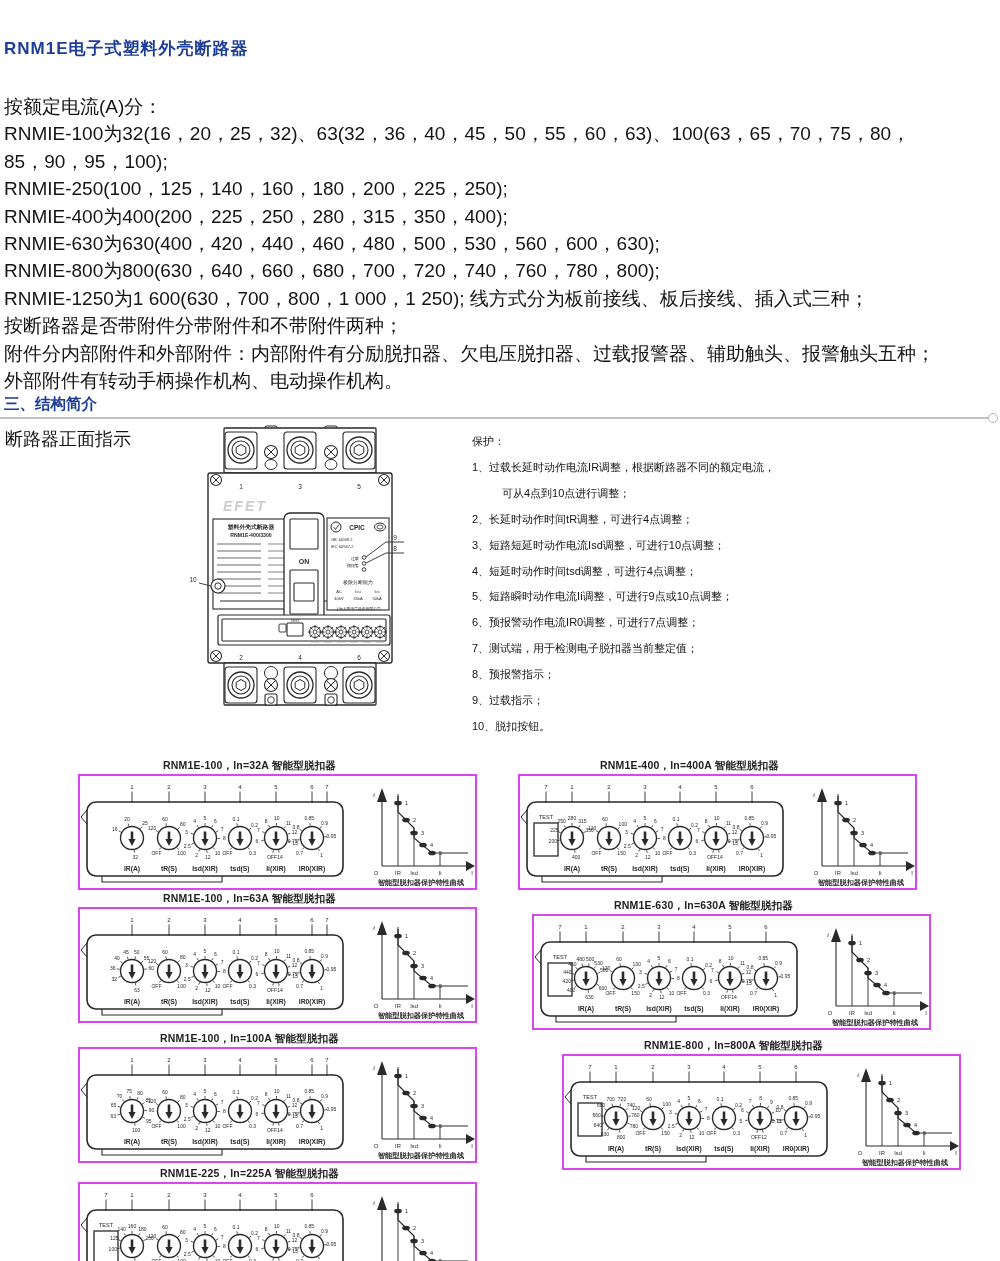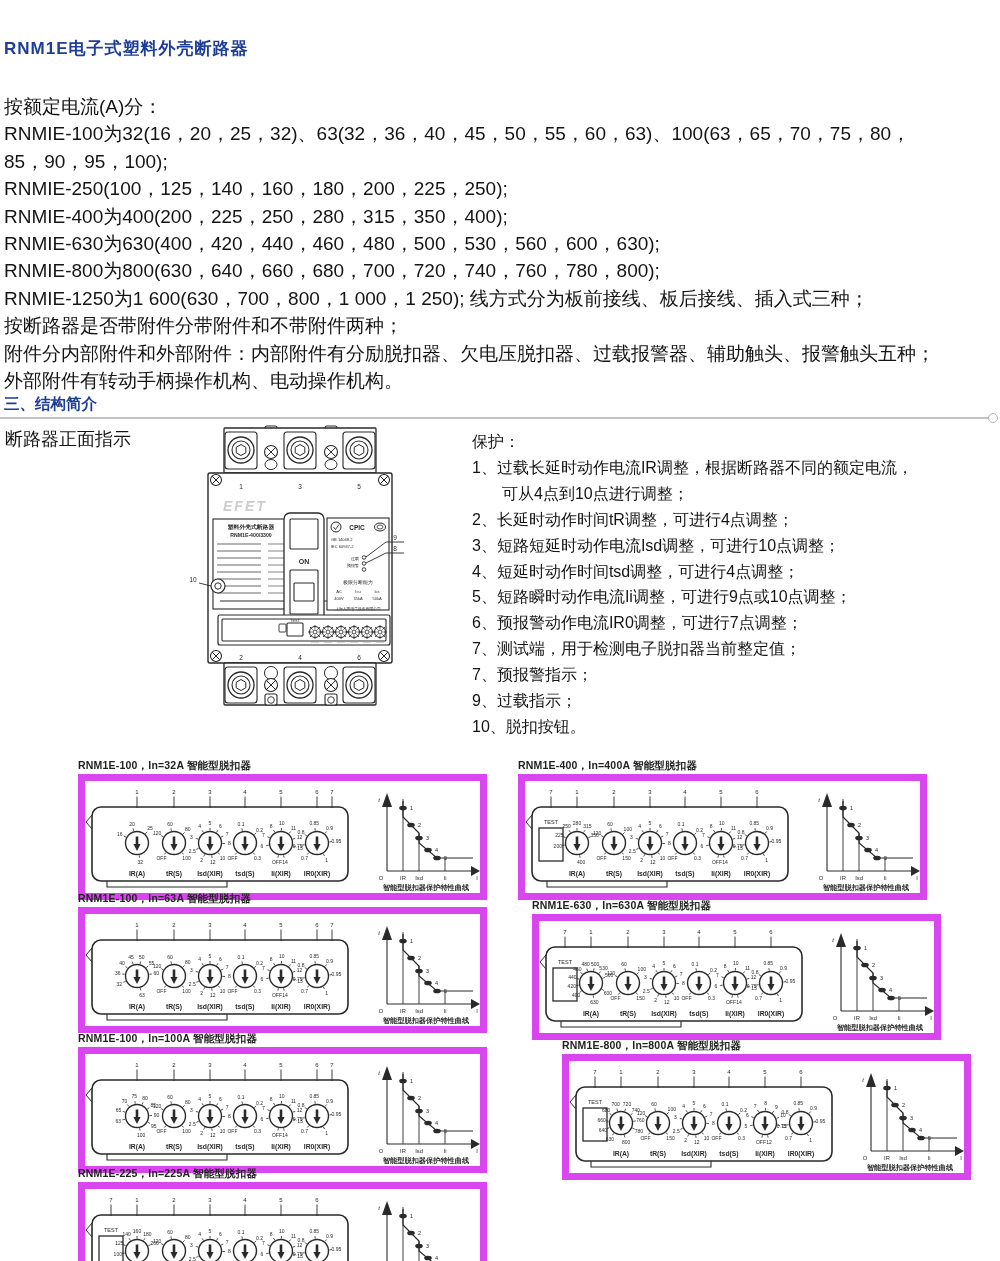--- a/index.html
+++ b/index.html
@@ -4,25 +4,25 @@
 <style>
   html,body{margin:0;padding:0;background:#fff;}
   body, svg text{font-family:"Liberation Sans","DejaVu Sans",sans-serif;}
   #page{position:relative;width:1000px;height:1261px;background:#fff;overflow:hidden;color:#161616;margin-top:31px;}
   .doc-title{position:absolute;left:4px;top:6px;font-size:17px;font-weight:bold;color:#1e3d96;letter-spacing:1px;}
   #intro-block{position:absolute;left:4px;top:62px;width:990px;font-size:19px;line-height:27.4px;color:#141414;}
   .section-heading{position:absolute;left:4px;top:363px;font-size:15.5px;font-weight:bold;color:#1e3d96;}
   .rule{position:absolute;left:0;top:386px;width:990px;height:2px;background:#c2c2c2;}
   .rule-dot{position:absolute;left:988px;top:382px;width:8px;height:8px;border:1.5px solid #b5b5b5;border-radius:50%;background:#fff;}
   .front-label{position:absolute;left:5px;top:396px;font-size:18px;color:#141414;}
-  #protection-block{position:absolute;left:472px;top:398px;width:525px;font-size:16px;line-height:25.9px;color:#141414;}
+  #protection-block{position:absolute;left:472px;top:398px;width:525px;font-size:11px;line-height:25.9px;color:#141414;}
   .prot-line.ind{padding-left:30px;}
-  .figure{position:absolute;width:343px;}
+  .figure{position:absolute;width:343px;text-align:center;}
   .fig-title{font-size:10.5px;font-weight:600;color:#222;height:15px;letter-spacing:.2px;}
-  .fig-box{border:7px solid #d946ef;width:395px;height:112px;background:#fff;}
+  .fig-box{border:2px solid #d946ef;width:395px;height:112px;background:#fff;}
 </style>
 </head>
 <body>
 
 <div id="page">
   <div class="doc-title">RNM1E电子式塑料外壳断路器</div>
   <div id="intro-block">
       <div class="intro-line">按额定电流(A)分：</div>
       <div class="intro-line">RNMIE-100为32(16，20，25，32)、63(32，36，40，45，50，55，60，63)、100(63，65，70，75，80，</div>
       <div class="intro-line">85，90，95，100);</div>
@@ -241,21 +241,21 @@
   <div id="protection-block">
       <div class="prot-line">保护：</div>
       <div class="prot-line">1、过载长延时动作电流IR调整，根据断路器不同的额定电流，</div>
       <div class="prot-line ind">可从4点到10点进行调整；</div>
       <div class="prot-line">2、长延时动作时间tR调整，可进行4点调整；</div>
       <div class="prot-line">3、短路短延时动作电流Isd调整，可进行10点调整；</div>
       <div class="prot-line">4、短延时动作时间tsd调整，可进行4点调整；</div>
       <div class="prot-line">5、短路瞬时动作电流Ii调整，可进行9点或10点调整；</div>
       <div class="prot-line">6、预报警动作电流IR0调整，可进行7点调整；</div>
       <div class="prot-line">7、测试端，用于检测电子脱扣器当前整定值；</div>
-      <div class="prot-line">7、预报警指示；</div>
+      <div class="prot-line">8、预报警指示；</div>
       <div class="prot-line">9、过载指示；</div>
       <div class="prot-line">10、脱扣按钮。</div>
     </div>
   <div id="figures">
       <div class="figure" style="left: 78px; top: 728px;">
         <div class="fig-title">RNM1E-100，In=32A 智能型脱扣器</div>
         <div class="fig-box"><svg width="395" height="112" viewBox="0 0 395 112">
             <rect x="7" y="26" width="256" height="74" rx="9" fill="#fff" stroke="#2a2a2a" stroke-width="1.6"></rect>
             <polyline points="22,100 22,106 142,106 142,100" fill="none" stroke="#2a2a2a" stroke-width="1.1"></polyline>
             <polyline points="7,34 1,41 7,48" fill="none" stroke="#2a2a2a" stroke-width="1"></polyline>

